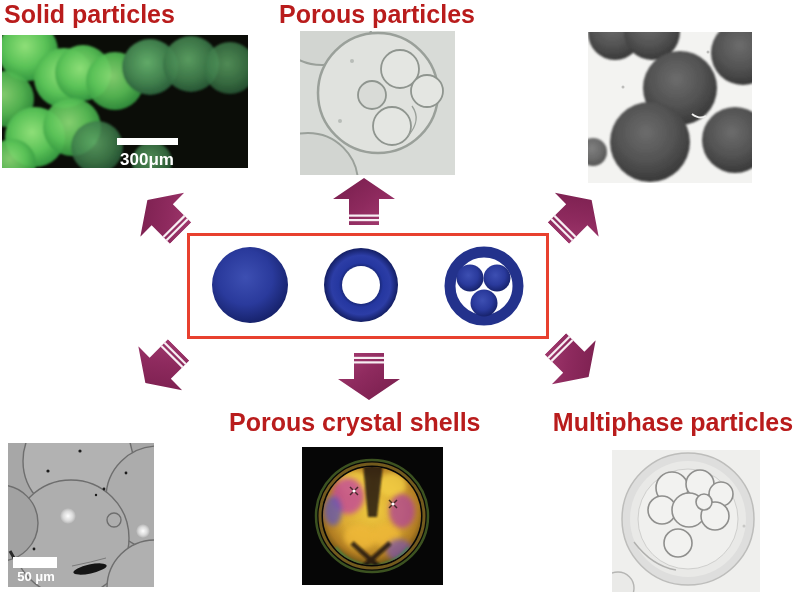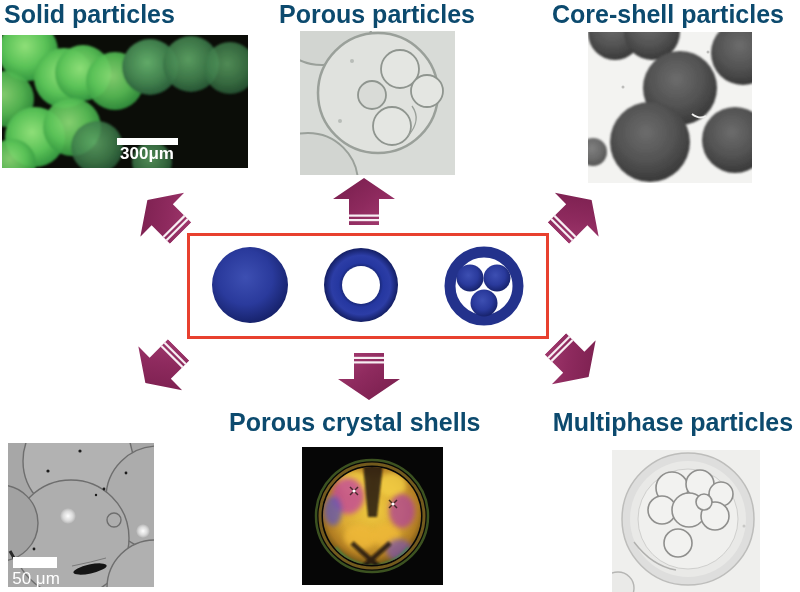--- a/index.html
+++ b/index.html
@@ -1,19 +1,19 @@
 <!DOCTYPE html>
 <html><head>
 <meta charset="utf-8">
 <style>
   html,body{margin:0;padding:0;background:#ffffff;}
   #fig{position:relative;width:800px;height:592px;background:#ffffff;overflow:hidden;
        font-family:"Liberation Sans",sans-serif;}
   .lbl{position:absolute;font-weight:bold;font-size:25px;line-height:1.05;
-       color:#0c4a6e;text-align:center;white-space:nowrap;}
+       color:#b91c1c;text-align:center;white-space:nowrap;}
   .micro{position:absolute;overflow:hidden;}
   .micro svg{display:block;}
   .sbar{position:absolute;background:#ffffff;}
   .sbar-txt{position:absolute;color:#ffffff;font-weight:bold;text-align:center;white-space:nowrap;}
   .arrow{position:absolute;width:62px;height:47px;}
   .schem{position:absolute;left:187px;top:233px;width:362px;height:106px;
          border:3px solid #e8402f;box-sizing:border-box;background:#ffffff;}
 </style>
 </head>
 <body>
@@ -71,21 +71,20 @@
     <clipPath id="lcClip">
         <circle cx="70" cy="69" r="49"></circle>
       </clipPath>
   </defs>
 </svg>
 
 <div id="fig">
 
   <div class="lbl" style="left:4px;top:1px;text-align:left;">Solid particles</div>
   <div class="lbl" style="left:257px;top:1px;width:240px;">Porous particles</div>
-  <div class="lbl" style="left:538px;top:1px;width:260px;">Core-shell particles</div>
   <div class="lbl" style="left:229px;top:409px;width:250px;">Porous crystal shells</div>
   <div class="lbl" style="left:543px;top:409px;width:260px;">Multiphase particles</div>
 
   <div class="micro" style="left:2px;top:35px;width:246px;height:133px;">
     <svg viewBox="0 0 246 133" width="246" height="133">
       <rect width="246" height="133" fill="#0b0d08"></rect>
       <g filter="url(#soft1)">
         <circle cx="26" cy="16" r="30" fill="url(#greenBead)"></circle>
         <circle cx="62" cy="43" r="30" fill="url(#greenBead)"></circle>
         <circle cx="4" cy="64" r="28" fill="url(#greenBead)" opacity="0.9"></circle>
@@ -95,21 +94,21 @@
         <circle cx="70" cy="92" r="29" fill="url(#greenBead)" opacity="0.92"></circle>
         <circle cx="10" cy="128" r="24" fill="url(#greenBead)" opacity="0.9"></circle>
         <circle cx="148" cy="32" r="28" fill="url(#greenBeadDim)"></circle>
         <circle cx="189" cy="29" r="28" fill="url(#greenBeadDim)" opacity="0.9"></circle>
         <circle cx="228" cy="33" r="26" fill="url(#greenBeadDim)" opacity="0.8"></circle>
         <circle cx="95" cy="112" r="26" fill="url(#greenBeadDim)" opacity="0.85"></circle>
         <circle cx="150" cy="127" r="20" fill="url(#greenBeadDim)" opacity="0.8"></circle>
       </g>
     </svg>
     <div class="sbar" style="left:115px;top:103px;width:61px;height:7px;"></div>
-    <div class="sbar-txt" style="left:112px;top:109px;width:66px;font-size:17px;">300μm</div>
+    <div class="sbar-txt" style="left:112px;top:115px;width:66px;font-size:17px;">300μm</div>
   </div>
 
   <div class="micro" style="left:300px;top:31px;width:155px;height:144px;">
     <svg viewBox="0 0 155 144" width="155" height="144">
       <rect width="155" height="144" fill="#d8dbd7"></rect>
       <circle cx="22" cy="-18" r="52" fill="#d2d5d1" stroke="#9aa09a" stroke-width="2"></circle>
       <circle cx="8" cy="152" r="50" fill="#d2d5d1" stroke="#9aa09a" stroke-width="2"></circle>
       <circle cx="78" cy="62" r="60" fill="#e0e2de" stroke="#9aa09a" stroke-width="2.5"></circle>
       <g fill="#e4e6e2" stroke="#8f958f" stroke-width="1.8">
         <circle cx="100" cy="38" r="19"></circle>
@@ -221,21 +220,21 @@
         <circle cx="96" cy="46" r="1.4"></circle>
           <circle cx="118" cy="30" r="1.4"></circle>
         <circle cx="26" cy="106" r="1.4"></circle>
           <circle cx="88" cy="52" r="1.2"></circle>
       </g>
       <ellipse cx="82" cy="126" rx="17" ry="4.5" fill="#151515" transform="rotate(-12 82 126)"></ellipse>
       <path d="M2,108 l8,14" stroke="#2a2a2a" stroke-width="3"></path>
       <path d="M64,123 q20,-4 34,-8" stroke="#7a7a7a" stroke-width="1" fill="none"></path>
     </svg>
     <div class="sbar" style="left:5px;top:114px;width:44px;height:11px;"></div>
-    <div class="sbar-txt" style="left:4px;top:126px;width:48px;font-size:17px;font-weight:normal;">50 μm</div>
+    <div class="sbar-txt" style="left:4px;top:126px;width:48px;font-size:13px;font-weight:bold;">50 μm</div>
   </div>
 
   <div class="micro" style="left:302px;top:447px;width:141px;height:138px;">
     <svg viewBox="0 0 141 138" width="141" height="138">
       <rect width="141" height="138" fill="#060606"></rect>
       <circle cx="70" cy="69" r="56" fill="none" stroke="#435b24" stroke-width="2.5" opacity="0.9"></circle>
       <circle cx="70" cy="69" r="52" fill="none" stroke="#7e6420" stroke-width="3" opacity="0.9"></circle>
       <circle cx="70" cy="69" r="49" fill="url(#lcDisc)"></circle>
       <g clip-path="url(#lcClip)">
         <ellipse cx="52" cy="36" rx="15" ry="12" fill="#f3cf45" opacity="0.8" filter="url(#soft2)"></ellipse>

